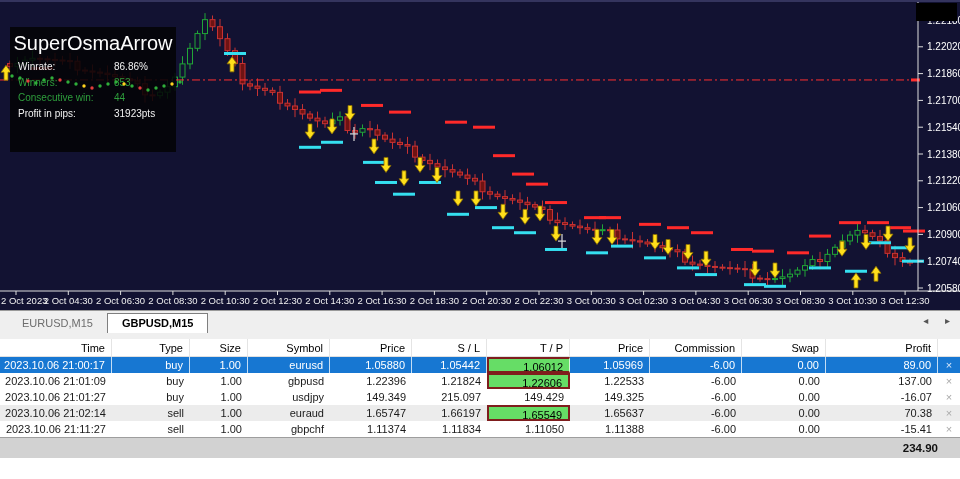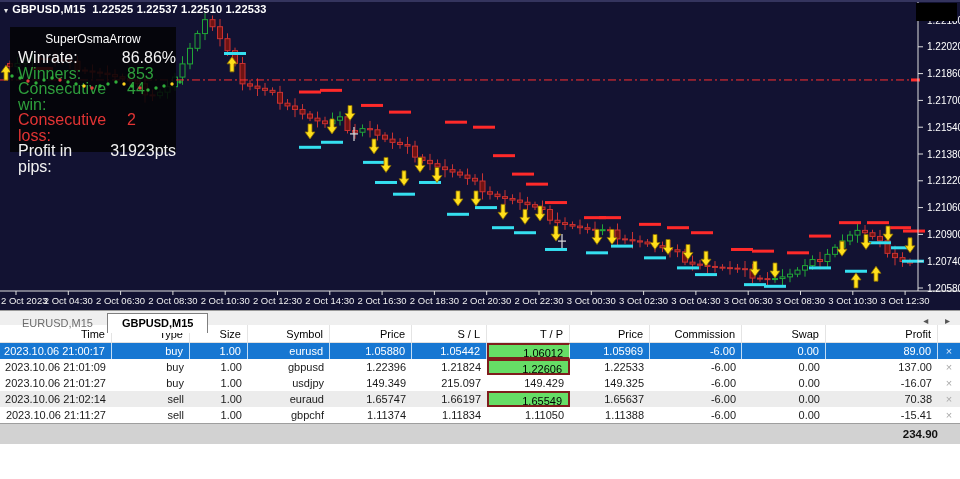--- a/index.html
+++ b/index.html
@@ -5,28 +5,28 @@
   html,body{margin:0;padding:0;background:#fff;}
   #app{position:relative;width:960px;height:479px;overflow:hidden;background:#fff;
        font-family:"Liberation Sans","DejaVu Sans",sans-serif;-webkit-font-smoothing:antialiased;}
   
   #chart-window{position:relative;width:960px;height:310px;background:#121232;}
   #chart-svg{position:absolute;left:0;top:0;}
   #chart-title{position:absolute;left:4px;top:3px;z-index:4;color:#fff;font-size:11px;font-weight:bold;letter-spacing:.2px;white-space:nowrap;}
   #chart-title .marker{font-size:8px;margin-right:4px;color:#e8e8e8;}
   #info-panel{position:absolute;left:10px;top:27px;width:166px;height:123px;z-index:2;
       background:rgba(3,3,6,0.87);color:#fff;padding:2px 0 0 0;}
-  #info-panel .ip-title{text-align:center;font-size:12px;padding:3px 0 4px 0;color:#fdfdfd;}
-  #info-panel .ip-row{display:flex;font-size:16px;line-height:15.5px;padding:0 0 0 8px;gap:13px;}
+  #info-panel .ip-title{text-align:center;font-size:20px;padding:3px 0 4px 0;color:#fdfdfd;}
+  #info-panel .ip-row{display:flex;font-size:10px;line-height:15.5px;padding:0 0 0 8px;}
   #info-panel .ip-label{width:96px;}
   #info-panel .ip-value{flex:1;}
   #trail-svg{position:absolute;left:0;top:0;z-index:3;pointer-events:none;}
   #blackout-box{position:absolute;right:3px;top:3px;width:41px;height:18px;background:#000;z-index:5;}
   
-  #tabbar{position:relative;width:960px;height:15px;background:#efefef;border-top:1px solid #9a9a9a;box-sizing:border-box;}
+  #tabbar{position:relative;width:960px;height:29px;background:#efefef;border-top:1px solid #9a9a9a;box-sizing:border-box;}
   .tab{display:inline-block;height:18px;line-height:18px;margin-top:3px;padding:0 14px;font-size:11px;color:#6d6d6d;cursor:default;}
   .tab.first{margin-left:8px;}
   .tab.active{background:#fff;border:1px solid #7f7f7f;border-bottom:none;height:19px;line-height:19px;margin-top:2px;color:#000;font-weight:700;}
   #tab-scrolls{position:absolute;right:10px;top:4px;font-size:10px;color:#555;}
   #tab-scrolls span{margin-left:14px;}
   
   #trade-table{width:960px;background:#fff;font-size:11px;}
   .trow{display:grid;grid-template-columns:112px 78px 58px 82px 82px 75px 83px 80px 92px 84px 112px 22px;}
   .tcell{text-align:right;padding-right:6px;line-height:16px;height:16px;overflow:hidden;white-space:nowrap;color:#1a1a1a;box-sizing:border-box;}
   .thead .tcell{line-height:18px;height:18px;color:#000;border-right:1px solid #e4e4e4;border-bottom:1px solid #e0e0e0;background:#fff;}
@@ -434,41 +434,34 @@
         <text x="695.9" y="304" fill="#f0f0f0" font-size="9.5" text-anchor="middle" font-family="Liberation Sans, DejaVu Sans, sans-serif">3 Oct 04:30</text>
         <line x1="748.1999999999999" x2="748.1999999999999" y1="291" y2="295" stroke="#dedede" stroke-width="1"></line>
         <text x="748.1999999999999" y="304" fill="#f0f0f0" font-size="9.5" text-anchor="middle" font-family="Liberation Sans, DejaVu Sans, sans-serif">3 Oct 06:30</text>
         <line x1="800.5" x2="800.5" y1="291" y2="295" stroke="#dedede" stroke-width="1"></line>
         <text x="800.5" y="304" fill="#f0f0f0" font-size="9.5" text-anchor="middle" font-family="Liberation Sans, DejaVu Sans, sans-serif">3 Oct 08:30</text>
         <line x1="852.8" x2="852.8" y1="291" y2="295" stroke="#dedede" stroke-width="1"></line>
         <text x="852.8" y="304" fill="#f0f0f0" font-size="9.5" text-anchor="middle" font-family="Liberation Sans, DejaVu Sans, sans-serif">3 Oct 10:30</text>
         <line x1="905.0999999999999" x2="905.0999999999999" y1="291" y2="295" stroke="#dedede" stroke-width="1"></line>
         <text x="905.0999999999999" y="304" fill="#f0f0f0" font-size="9.5" text-anchor="middle" font-family="Liberation Sans, DejaVu Sans, sans-serif">3 Oct 12:30</text>
       </svg>
-    <div id="chart-title">
-      <span class="marker">▾</span><span>GBPUSD,M15</span>&nbsp;&nbsp;<span>1.22525 1.22537 1.22510 1.22533</span>
-    </div>
     <div id="info-panel">
       <div class="ip-title">SuperOsmaArrow</div>
       <div id="ip-rows">
           <div class="ip-row">
             <span class="ip-label" style="color: rgb(242, 242, 242);">Winrate:</span>
             <span class="ip-value" style="color: rgb(242, 242, 242);">86.86%</span>
           </div>
           <div class="ip-row">
             <span class="ip-label" style="color: rgb(46, 158, 60);">Winners:</span>
             <span class="ip-value" style="color: rgb(46, 158, 60);">853</span>
           </div>
           <div class="ip-row">
             <span class="ip-label" style="color: rgb(46, 158, 60);">Consecutive win:</span>
             <span class="ip-value" style="color: rgb(46, 158, 60);">44</span>
-          </div>
-          <div class="ip-row">
-            <span class="ip-label" style="color: rgb(226, 52, 52);">Consecutive loss:</span>
-            <span class="ip-value" style="color: rgb(226, 52, 52);">2</span>
           </div>
           <div class="ip-row">
             <span class="ip-label" style="color: rgb(242, 242, 242);">Profit in pips:</span>
             <span class="ip-value" style="color: rgb(242, 242, 242);">31923pts</span>
           </div>
         </div>
     </div>
     <svg id="trail-svg" width="200" height="110" viewBox="0 0 200 110">
         <circle cx="12" cy="76" r="1.7" fill="#2fae3a"></circle>
         <circle cx="20" cy="78" r="1.7" fill="#2fae3a"></circle>

